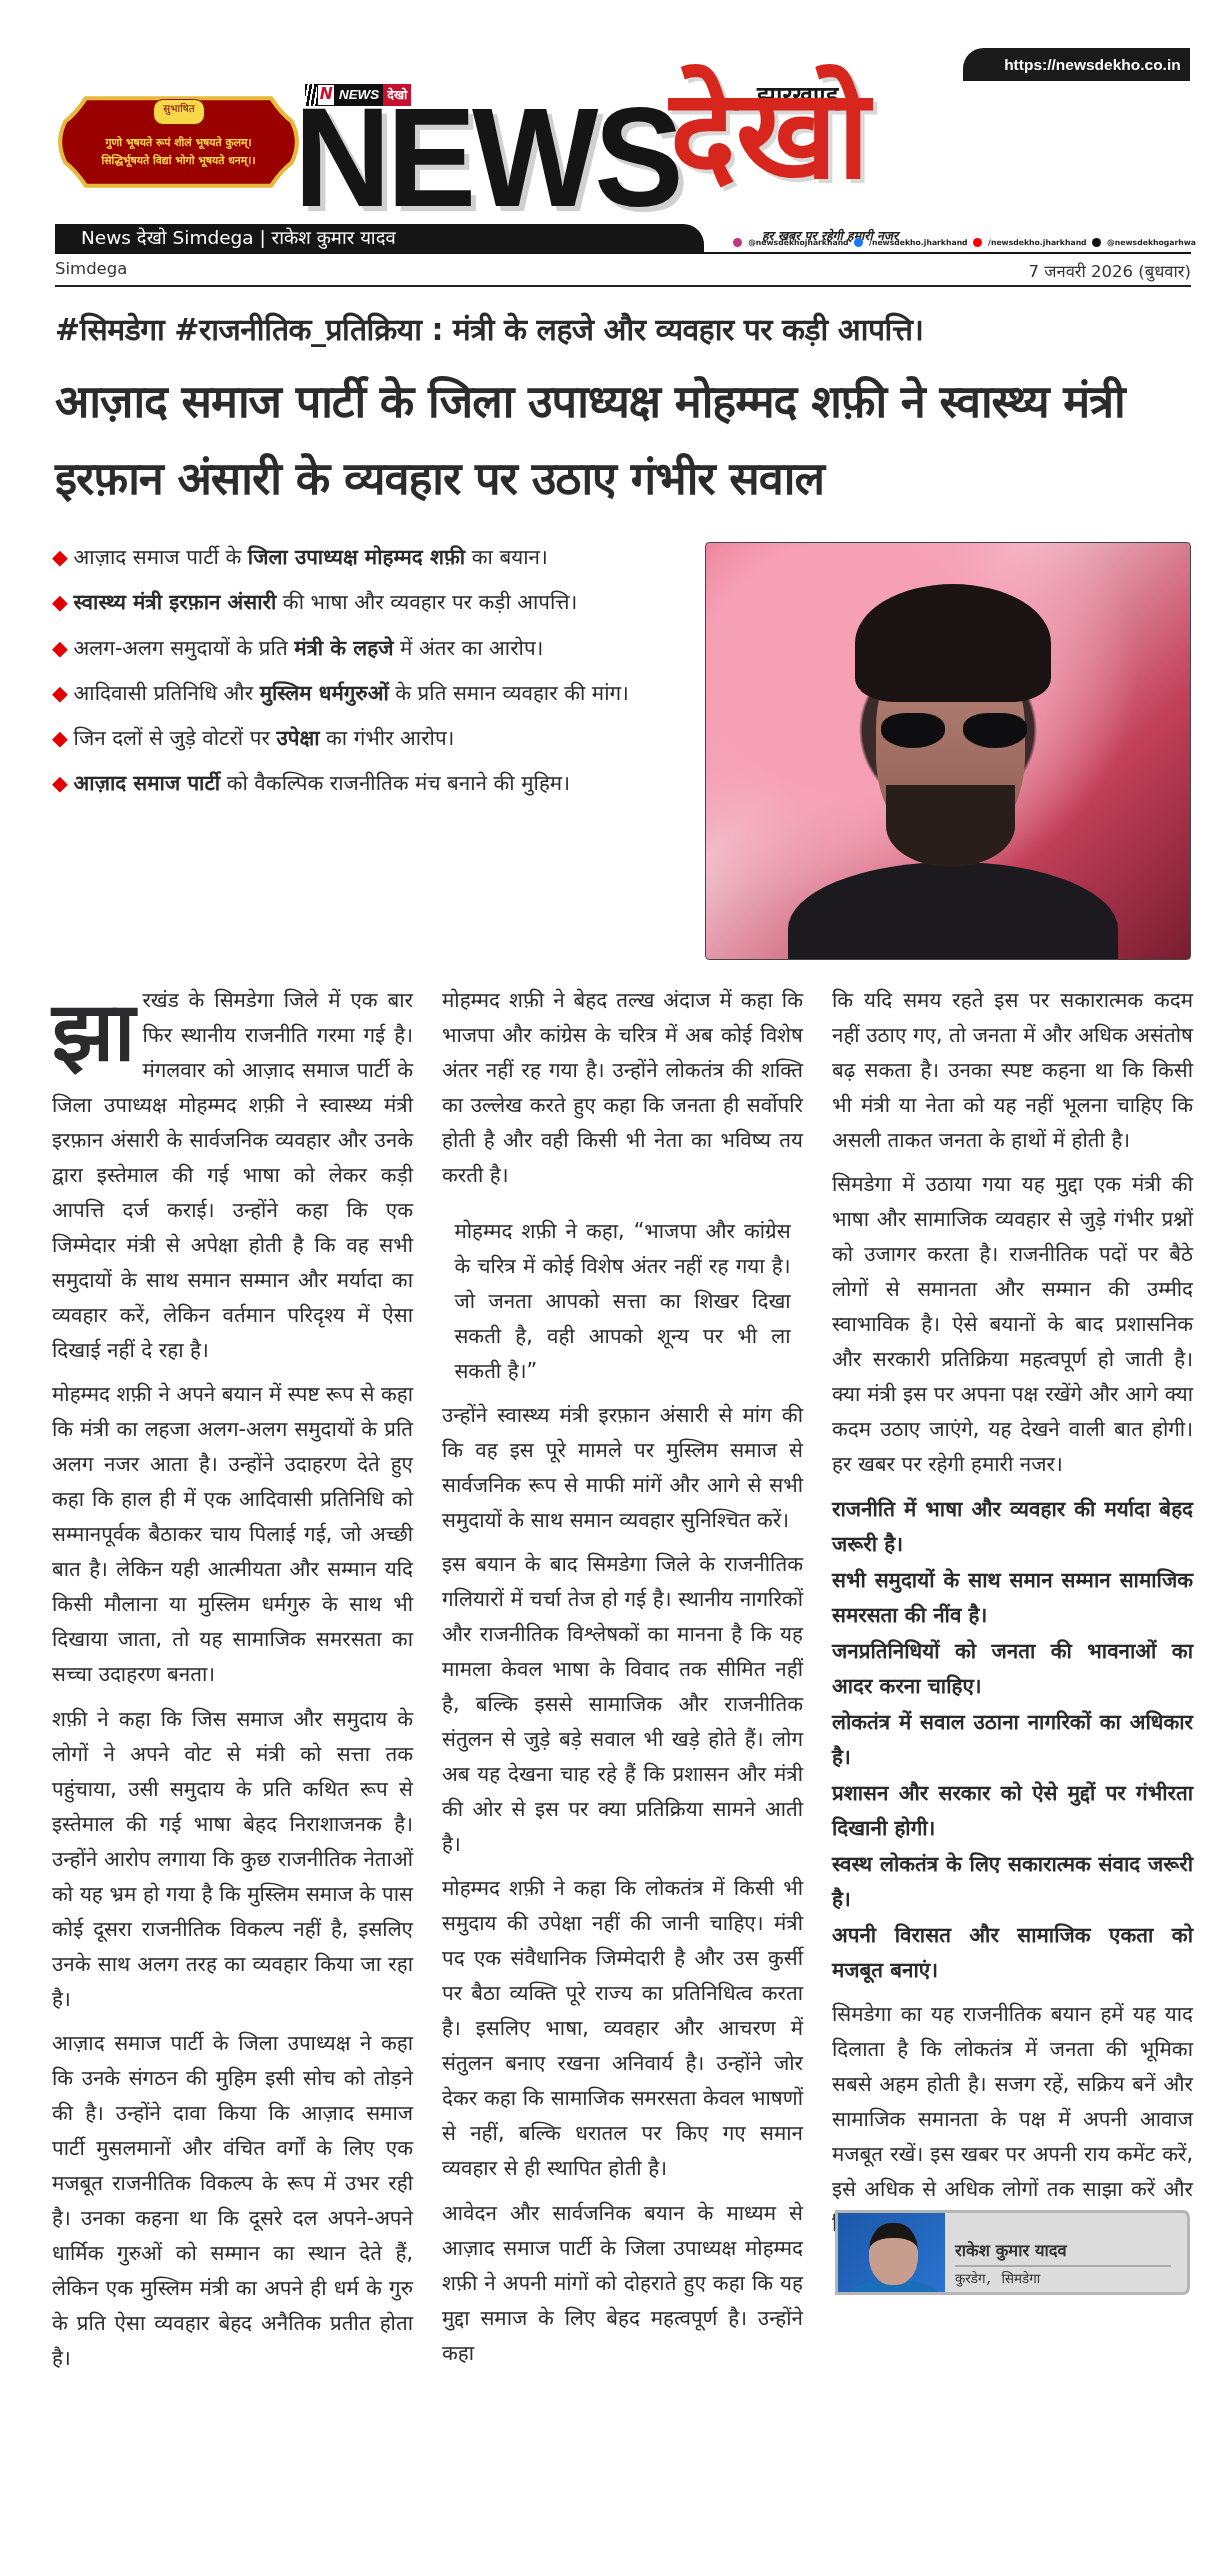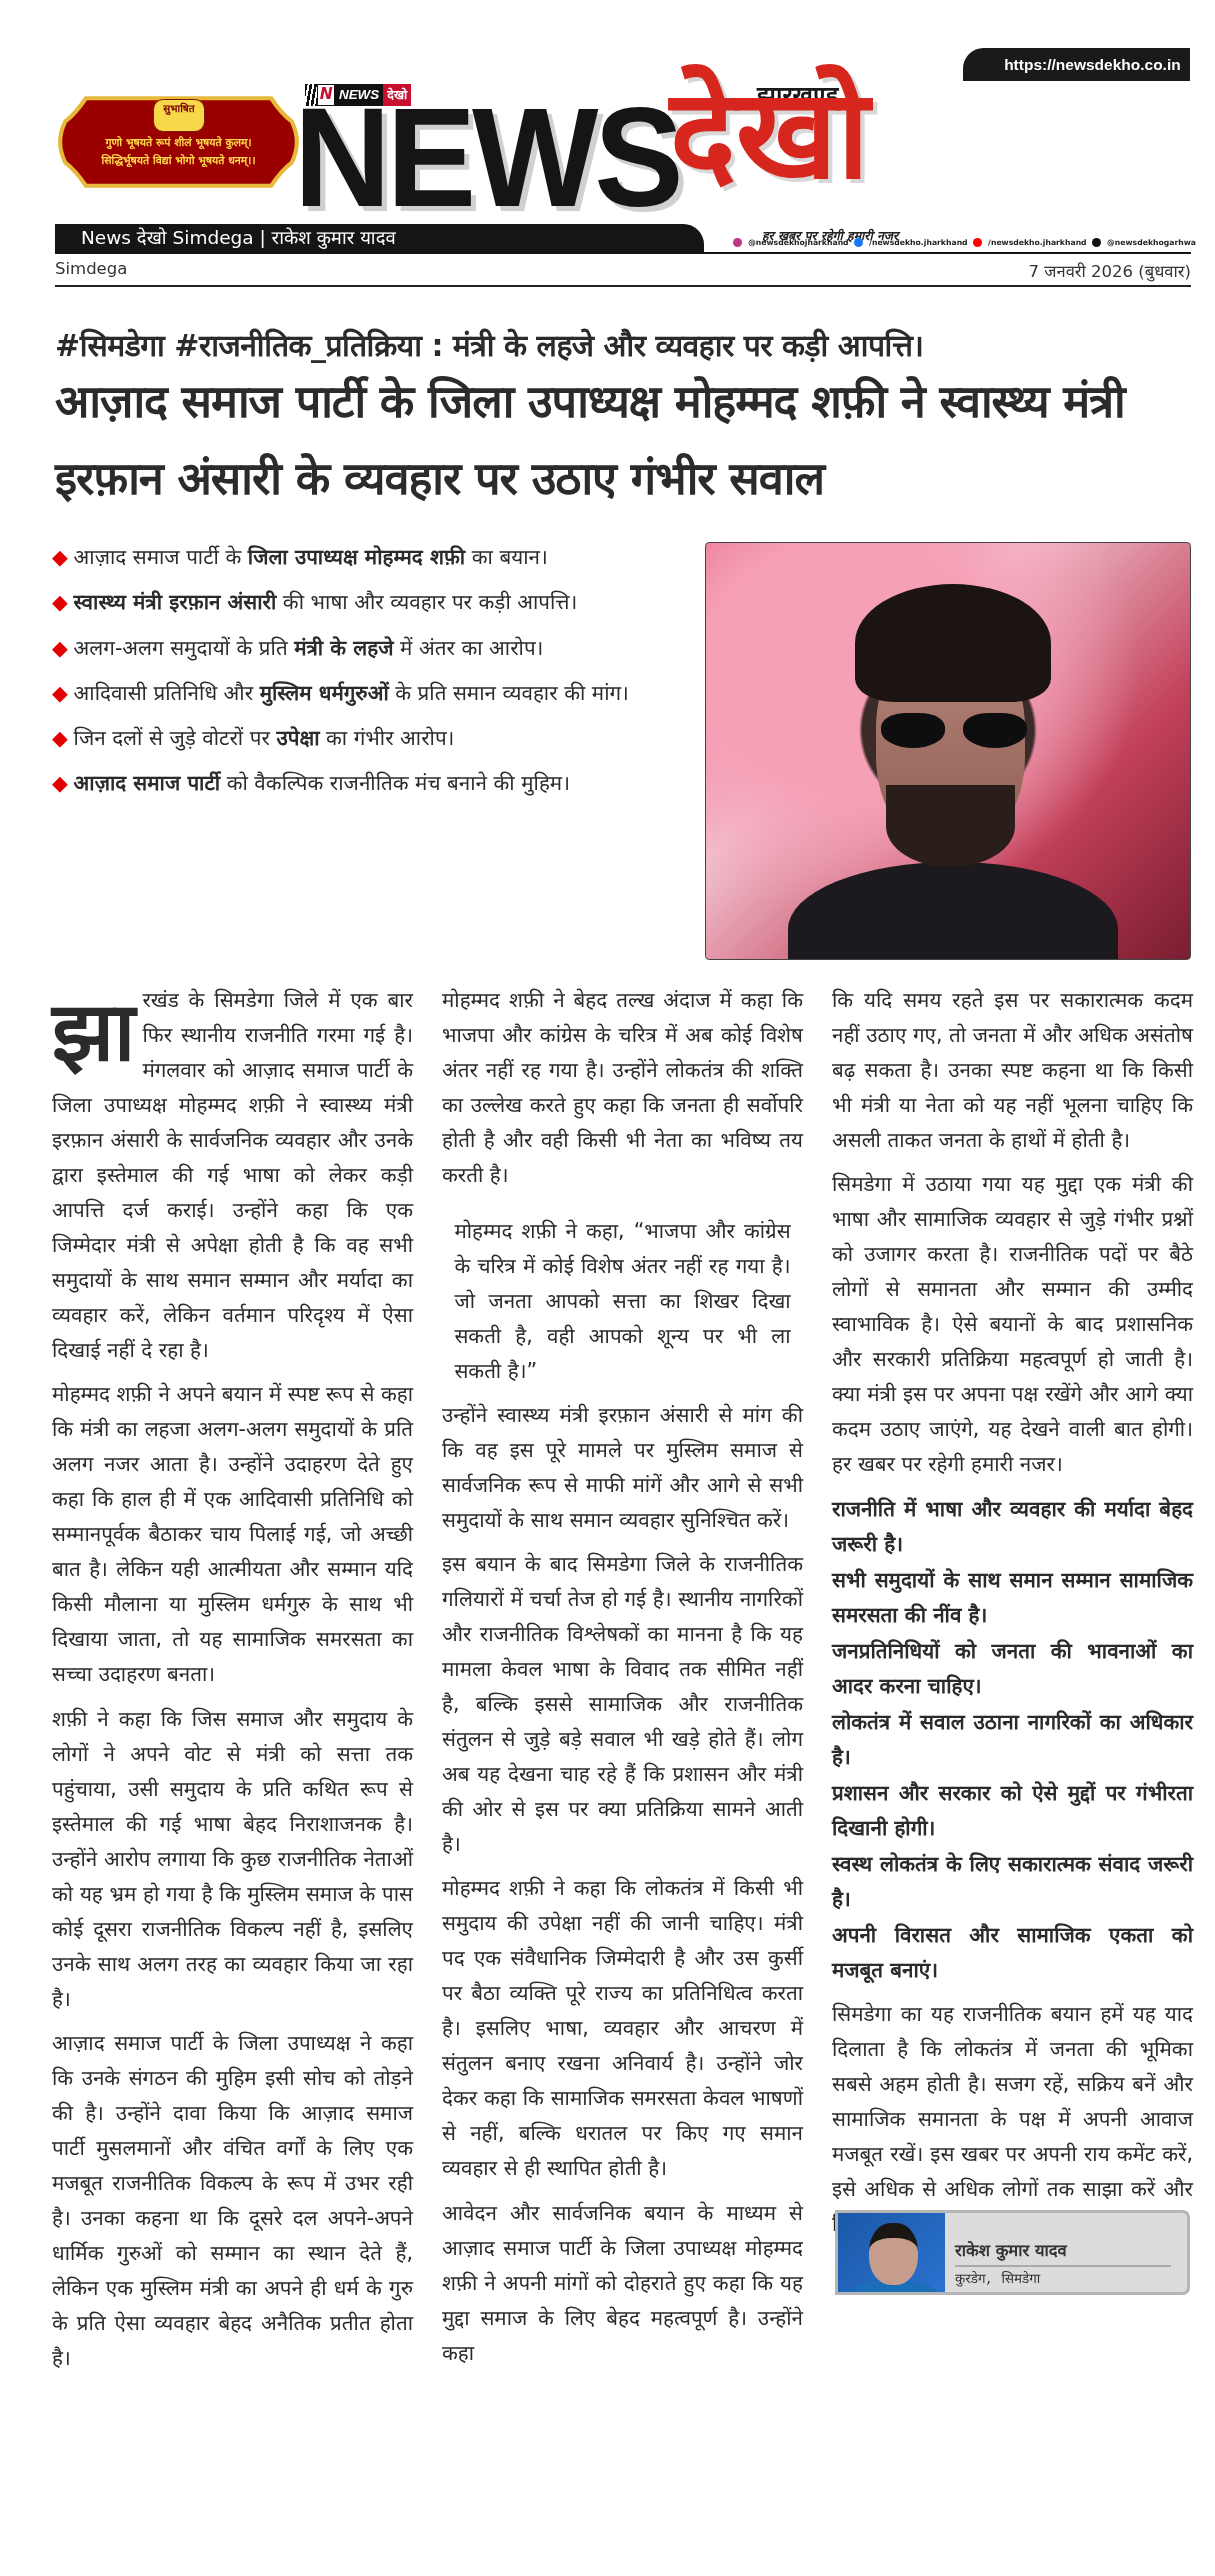--- a/index.html
+++ b/index.html
@@ -15,23 +15,23 @@
     left: 963px; top: 48px; width: 227px; height: 33px;
     background: #1a1a1a; border-radius: 20.6px 0 0 0;
     color: #fff; font-family: "Liberation Sans", sans-serif; font-weight: bold;
     font-size: 15.5px; display: flex; align-items: center; justify-content: flex-end; padding-right: 9.3px;
   }
   .subhashit {
     left: 55px; top: 93px; width: 247px; height: 98px;
   }
   .subhashit svg { position: absolute; left: 0; top: 0; }
   .subhashit .badge {
-    position: absolute; left: 98px; top: 6.2px; width: 52px; height: 33px;
+    position: absolute; left: 98px; top: 6.2px; width: 52px; height: 26px;
     background: #f7d84a; border: 1.5px solid #7a1a00; border-radius: 10.3px;
-    color: #7a0000; font-size: 10.3px; font-weight: bold; text-align: center; line-height: 17.5px;
+    color: #7a0000; font-size: 10.3px; font-weight: normal; text-align: center; line-height: 17.5px;
   }
   .subhashit .verse {
     position: absolute; left: 15.5px; width: 216px; top: 41px; text-align: center;
     color: #ffd84a; font-weight: bold; font-size: 10.8px; line-height: 17.5px;
   }
   .logo-small {
     left: 305px; top: 84px; height: 21.6px; display: flex; align-items: stretch;
   }
   .logo-small .bars { width: 12.4px; background: repeating-linear-gradient(100deg,#111 0 2.6px,transparent 2.6px 4.6px); }
   .logo-small .n { width: 17.5px; background: #fff; border: 1.5px solid #111; color: #c8102e;
@@ -61,21 +61,21 @@
     justify-content: flex-end; align-items: center; font-weight: bold;
   }
   .socials .s { display: flex; align-items: center; gap: 6px; }
   .socials .ic { width: 9.3px; height: 9.3px; border-radius: 50%; display: inline-block; }
   .rule-1 { left: 55px; top: 252px; width: 1136px; height: 1.5px; background: #151515; }
   .dateline { left: 55px; top: 259px; width: 1136px; display: flex; justify-content: space-between;
     font-size: 16.5px; color: #333; gap: 48px; }
   .rule-2 { left: 55px; top: 285px; width: 1136px; height: 2.1px; background: #222; }
 
   
-  .kicker { left: 55px; top: 324px; width: 1139px; font-size: 30px; font-weight: bold; color: #2b2b2e; letter-spacing: -0.5px; }
+  .kicker { left: 55px; top: 308px; width: 1139px; font-size: 30px; font-weight: bold; color: #2b2b2e; letter-spacing: -0.5px; }
   .headline { left: 55px; top: 363px; width: 1144px; font-size: 45px; font-weight: bold; line-height: 77px; color: #2b2b2e; letter-spacing: -1px; }
 
   
   .highlights { left: 52px; top: 540px; width: 634px; }
   .hl-item { display: flex; font-size: 20.6px; line-height: 34px; margin-bottom: 11.3px; color: #2b2b2e; }
   .hl-item .diamond { color: #e00000; font-size: 20.6px; width: 21.6px; flex: none; }
   .hl-item b { font-weight: bold; }
   .photo-main {
     left: 705px; top: 542px; width: 486px; height: 418px; border-radius: 4.1px; overflow: hidden;
     border: 1.5px solid #444;

